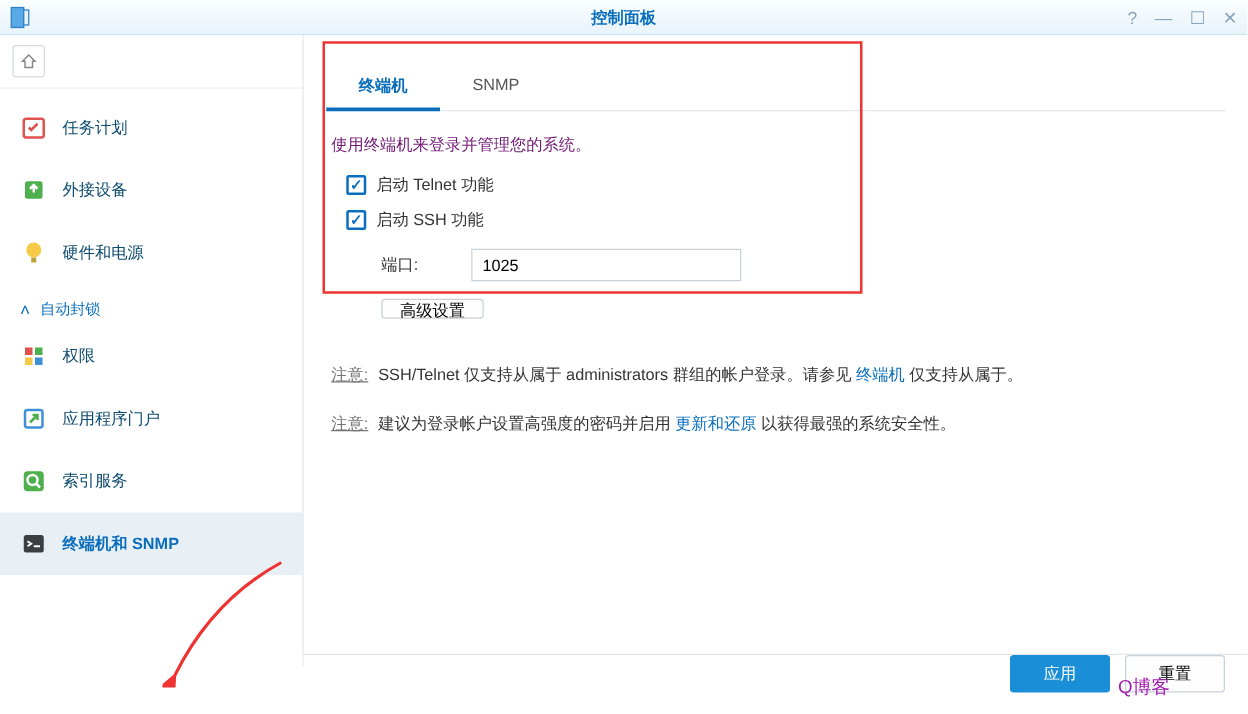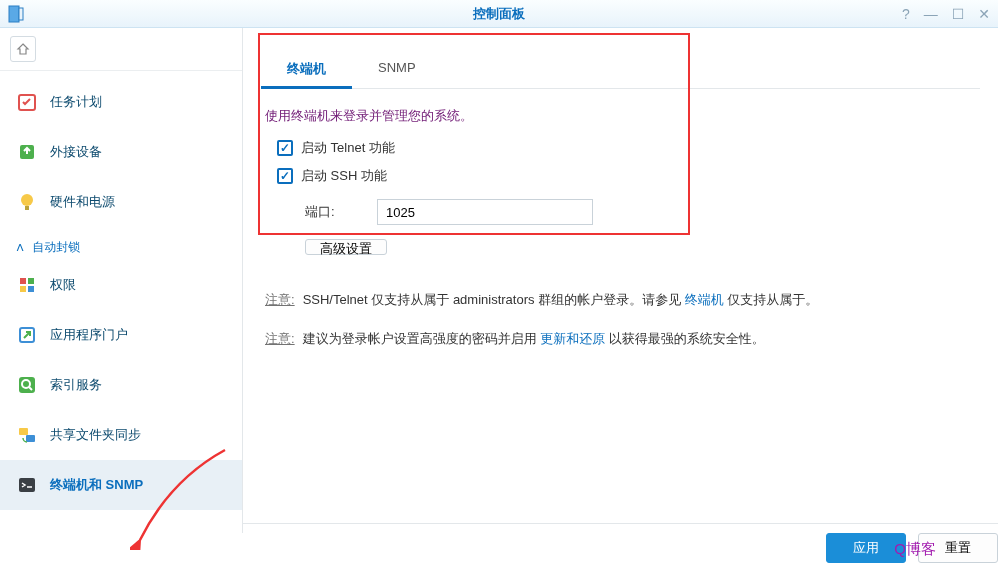--- a/index.html
+++ b/index.html
@@ -31,21 +31,21 @@
 .desc { color: #701a75; margin-bottom: 14px; }
 .chk-row { display: flex; align-items: center; gap: 8px; margin: 10px 0 10px 12px; }
 .chk { width: 16px; height: 16px; border: 2px solid #0a6ebd; border-radius: 2px; display: flex; align-items: center; justify-content: center; color: #0a6ebd; font-size: 12px; font-weight: bold; cursor: pointer; }
 .port-row { display: flex; align-items: center; gap: 20px; margin: 14px 0 14px 40px; }
 .port-row label { width: 52px; }
 .port-row input { width: 216px; height: 26px; border: 1px solid #c9d2d9; padding: 0 8px; font-size: 13px; }
 .adv-btn { margin-left: 40px; height: 16px; padding: 0 14px; border: 1px solid #c9d2d9; background: #fdfdfd; border-radius: 3px; cursor: pointer; font-size: 13px; }
 .note { margin: 14px 22px 0; font-size: 13px; line-height: 1.9; }
 .note .warn { color: #737373; margin-right: 8px; text-decoration: underline; }
 .note .lnk { color: #0a6ebd; cursor: pointer; }
-.footer { position: absolute; left: 243px; right: 0; bottom: 0; height: 48px; border-top: 1px solid #e3e7ea; display: flex; align-items: center; justify-content: flex-end; gap: 12px; background: #fff; }
+.footer { position: absolute; left: 243px; right: 0; bottom: 0; height: 48px; border-top: 1px solid #e3e7ea; display: flex; justify-content: flex-end; padding-right: 18px; gap: 12px; background: #fff; }
 .btn { height: 30px; padding: 0 26px; border-radius: 3px; font-size: 13px; cursor: pointer; border: 1px solid #c9d2d9; background: #fdfdfd; }
 .btn.primary { background: #1b8ed8; border-color: #1b8ed8; color: #fff; }
 .redbox { position: absolute; border: 2px solid #e33; pointer-events: none; }
 .arrow-svg { position: absolute; pointer-events: none; }
 .watermark { position: absolute; right: 62px; bottom: 12px; color: #a21caf; font-size: 15px; pointer-events: none; }
 </style>
 </head>
 <body>
 
 <div class="titlebar">
@@ -128,30 +128,20 @@
       <div class="nav-item">
         <div class="ic">
             <svg width="20" height="20">
               <rect x="2" y="2" width="16" height="16" rx="3" fill="#4db04d"></rect>
               <circle cx="9" cy="9" r="4" fill="none" stroke="#fff" stroke-width="2"></circle>
               <line x1="12" y1="12" x2="15" y2="15" stroke="#fff" stroke-width="2"></line>
             </svg>
           </div>
         <span>索引服务</span>
       </div>
-      <div class="nav-item">
-        <div class="ic">
-            <svg width="20" height="20">
-              <rect x="2" y="3" width="9" height="7" rx="1" fill="#f7c948"></rect>
-              <rect x="9" y="10" width="9" height="7" rx="1" fill="#3d8fd6"></rect>
-              <path d="M6 13 a4 4 0 0 0 4 4" fill="none" stroke="#4db04d" stroke-width="1.5"></path>
-            </svg>
-          </div>
-        <span>共享文件夹同步</span>
-      </div>
       <div class="nav-item active">
         <div class="ic">
             <svg width="20" height="20">
               <rect x="2" y="3" width="16" height="14" rx="2" fill="#3a3f44"></rect>
               <path d="M5 8 l3 2 l-3 2 M10 12 h5" fill="none" stroke="#fff" stroke-width="1.5"></path>
             </svg>
           </div>
         <span>终端机和 SNMP</span>
       </div>
     </div>

